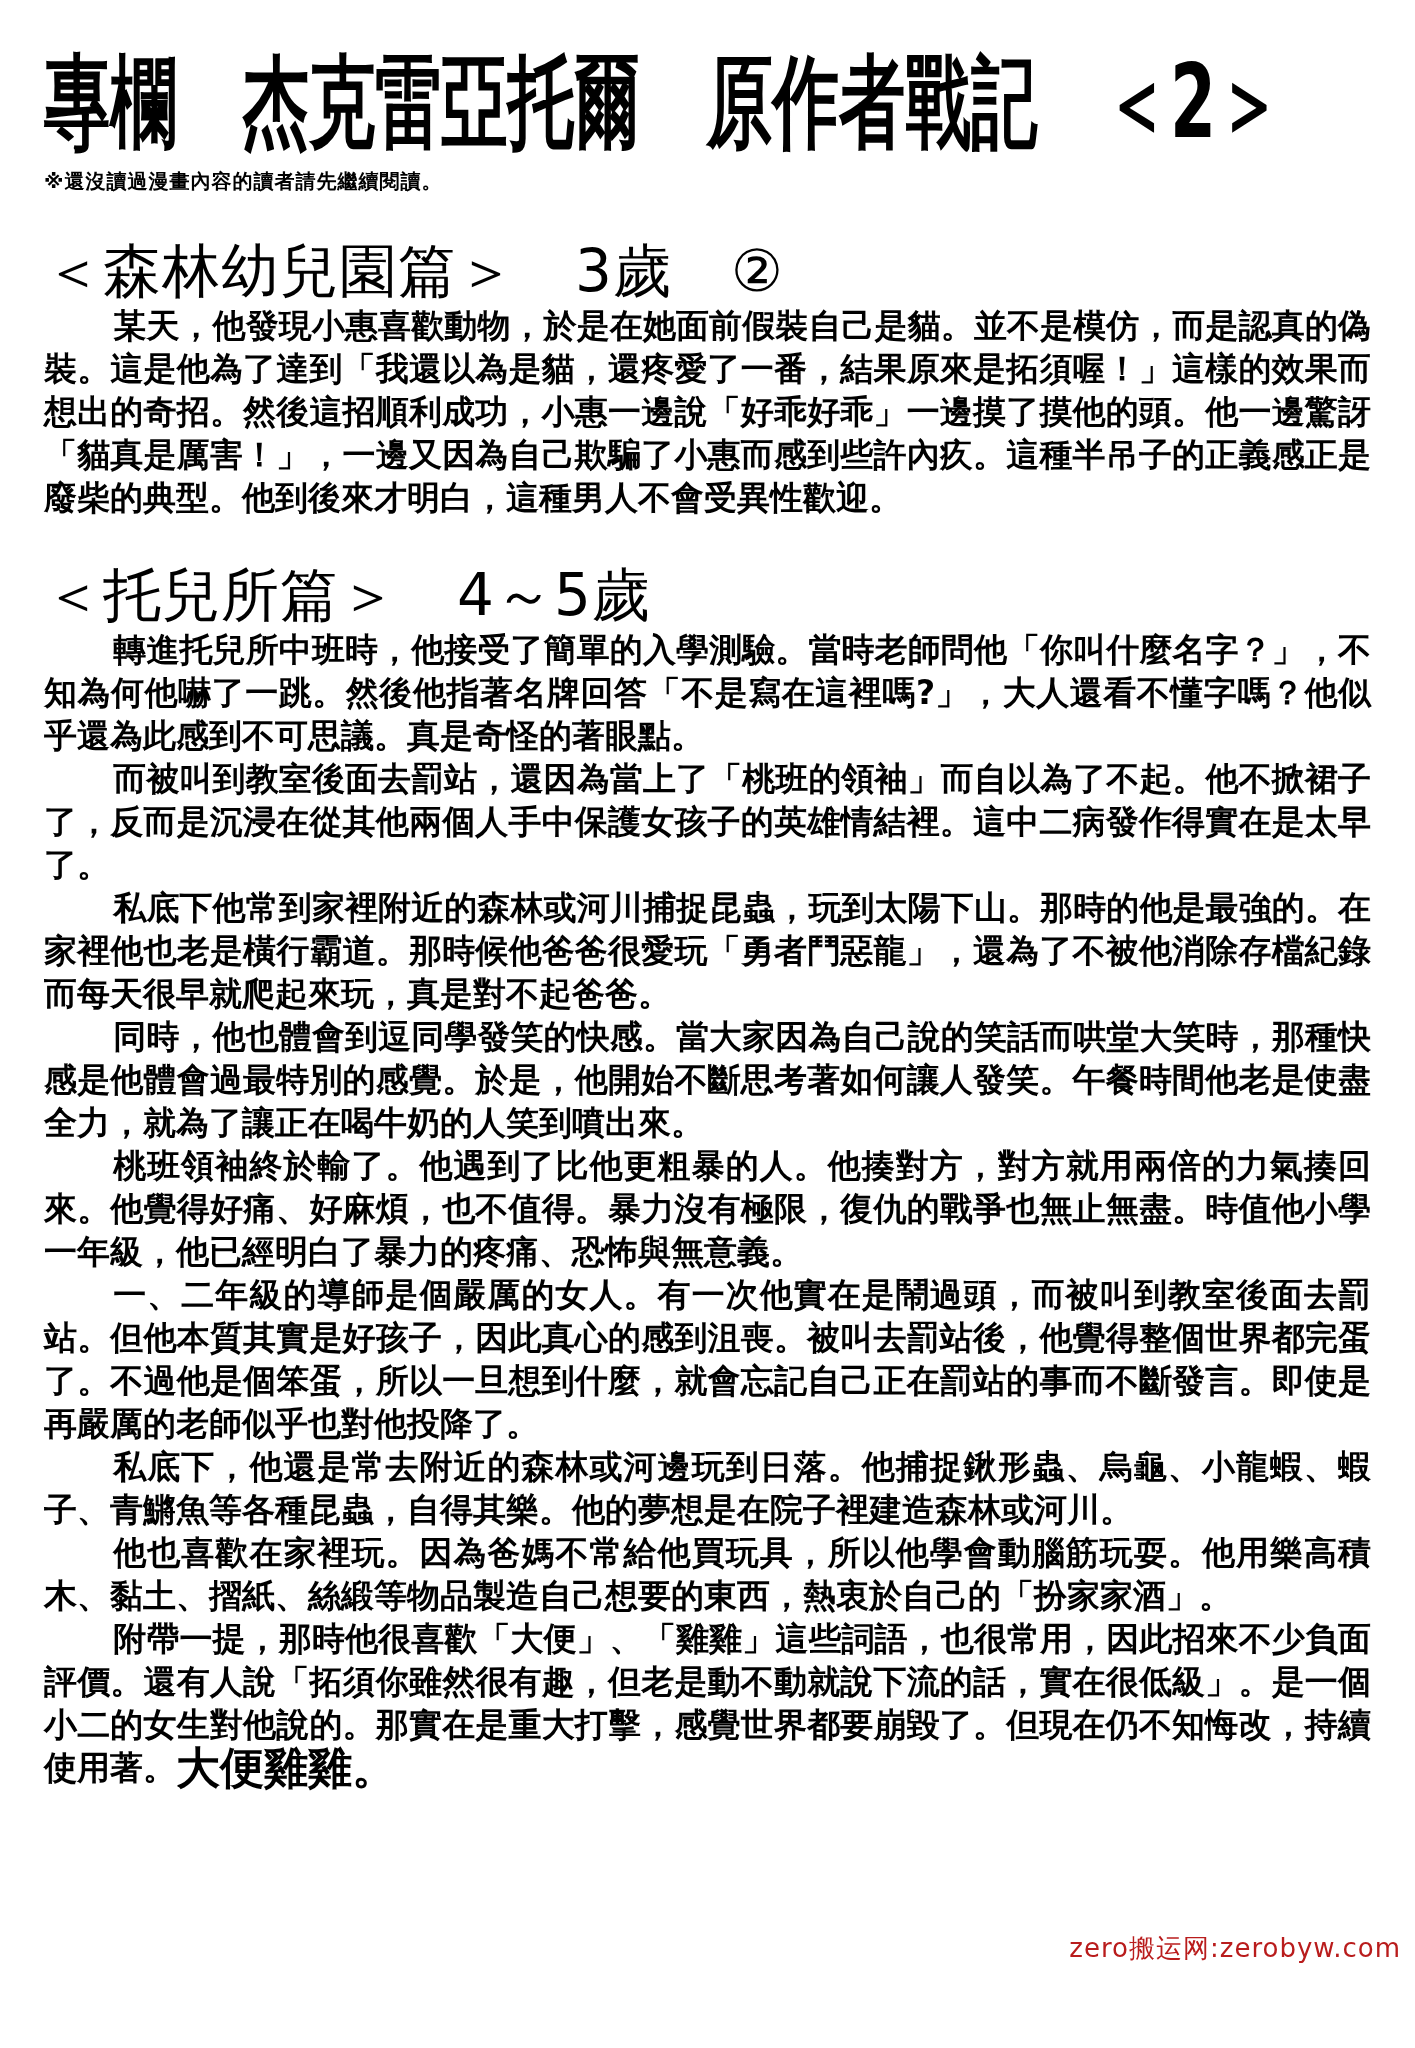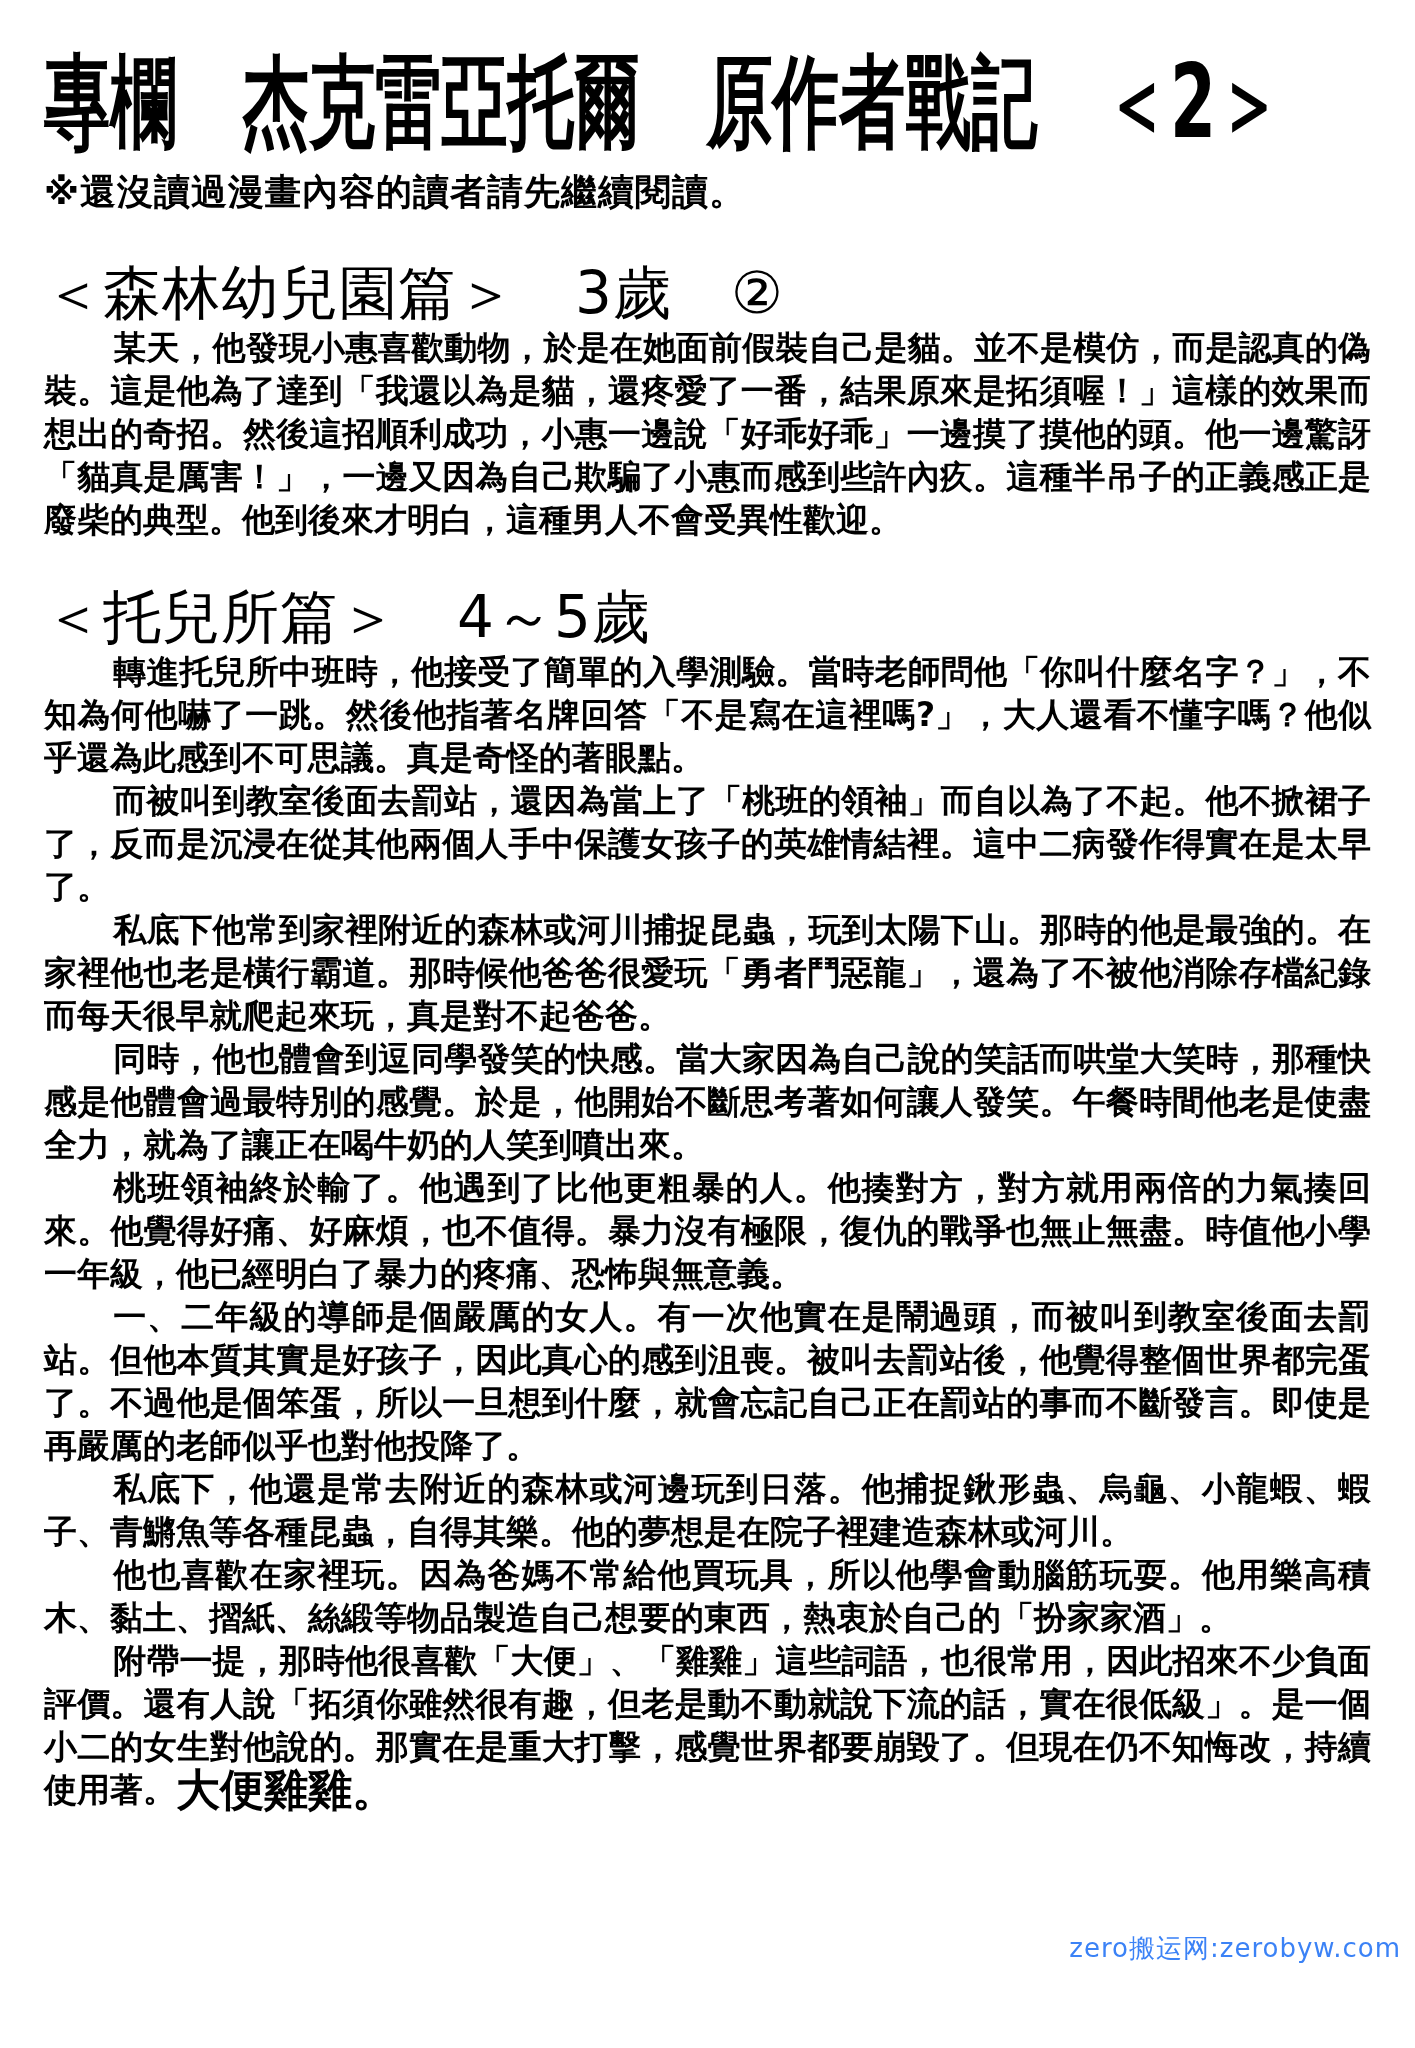--- a/index.html
+++ b/index.html
@@ -24,21 +24,21 @@
     font-weight: 900;
     line-height: 1;
     white-space: nowrap;
     letter-spacing: 0;
     transform: scale(0.72, 1.10);
     transform-origin: left top;
     margin: 0;
     height: 102px;
   }
   .note {
-    font-size: 36px;
+    font-size: 20px;
     font-weight: 700;
     margin: 14px 0 0 0;
     letter-spacing: 1px;
   }
   .sec-heading {
     font-size: 58px;
     font-weight: 400;
     line-height: 1.05;
     margin: 46px 0 2px 0;
     letter-spacing: 1px;
@@ -56,21 +56,21 @@
     font-size: 44px;
     line-height: 1;
     font-weight: 900;
     vertical-align: -4px;
   }
   .watermark {
     position: absolute;
     right: 14px;
     bottom: 10px;
     font-size: 26px;
-    color: #3b82f6;
+    color: #b91c1c;
     font-weight: 400;
     letter-spacing: 1px;
   }
 </style>
 </head>
 <body>
 
 <div class="page">
 
   <h1 class="title">專欄　杰克雷亞托爾　原作者戰記　＜2＞</h1>

